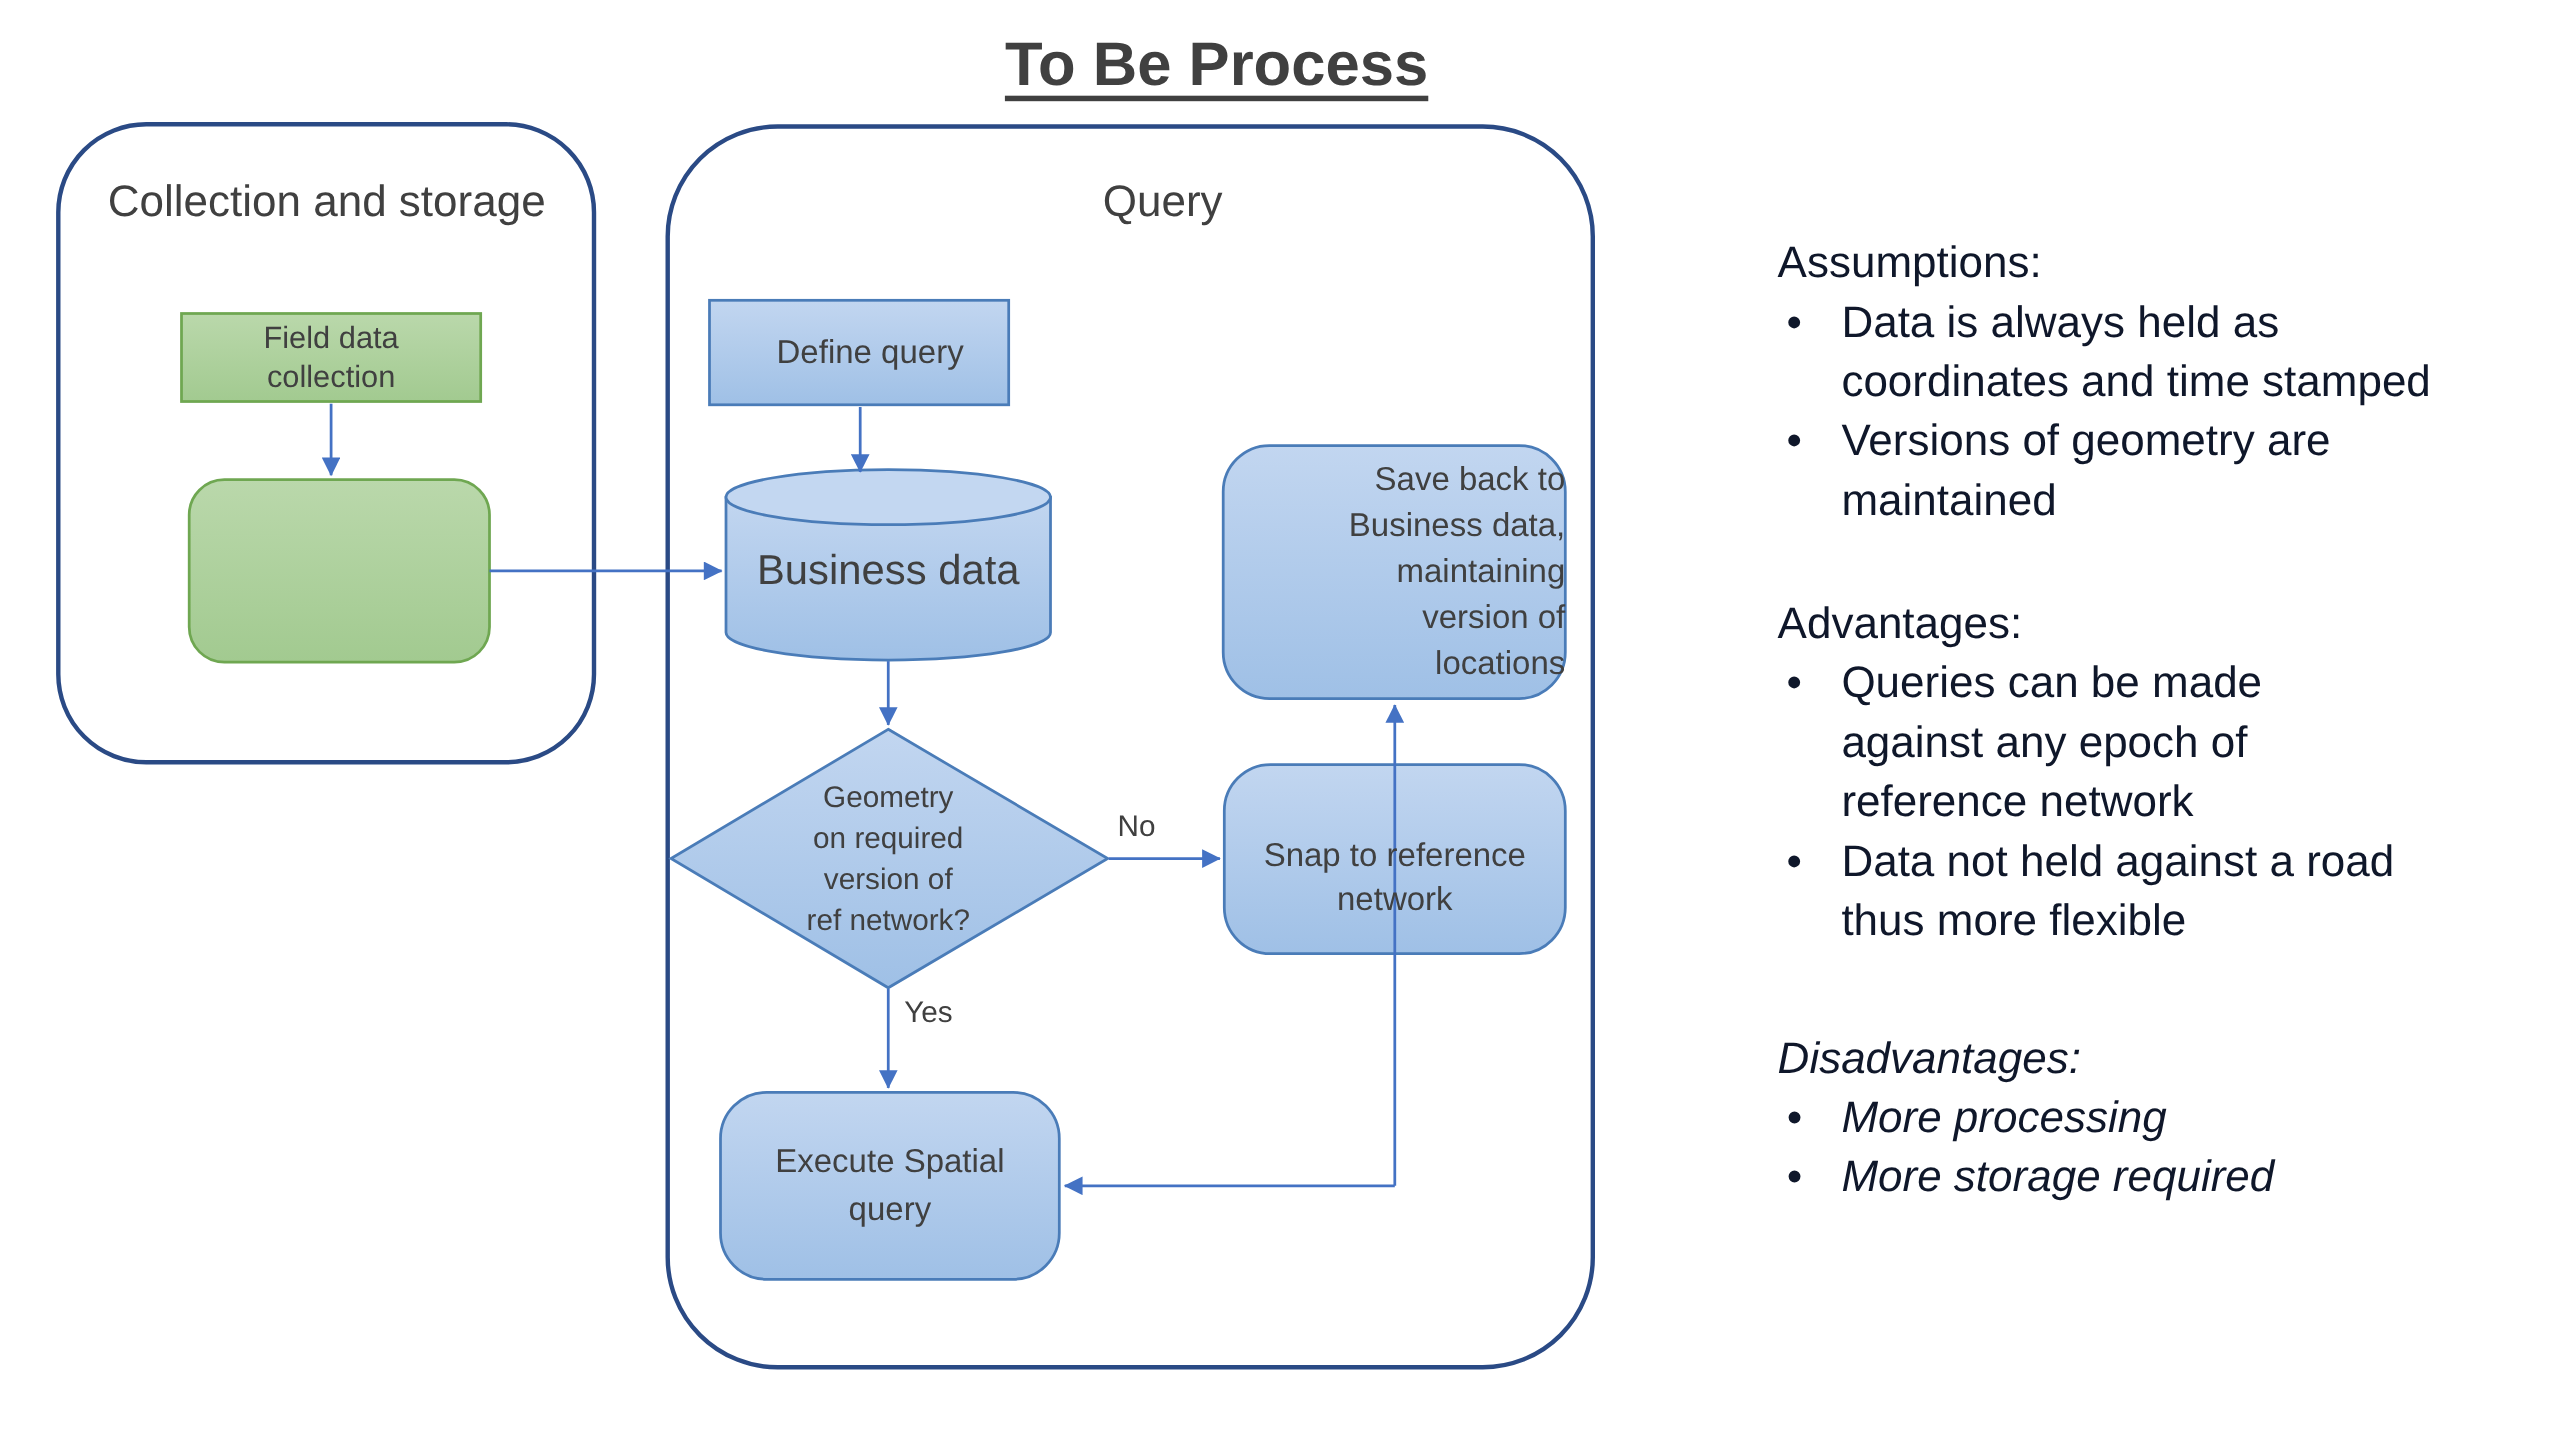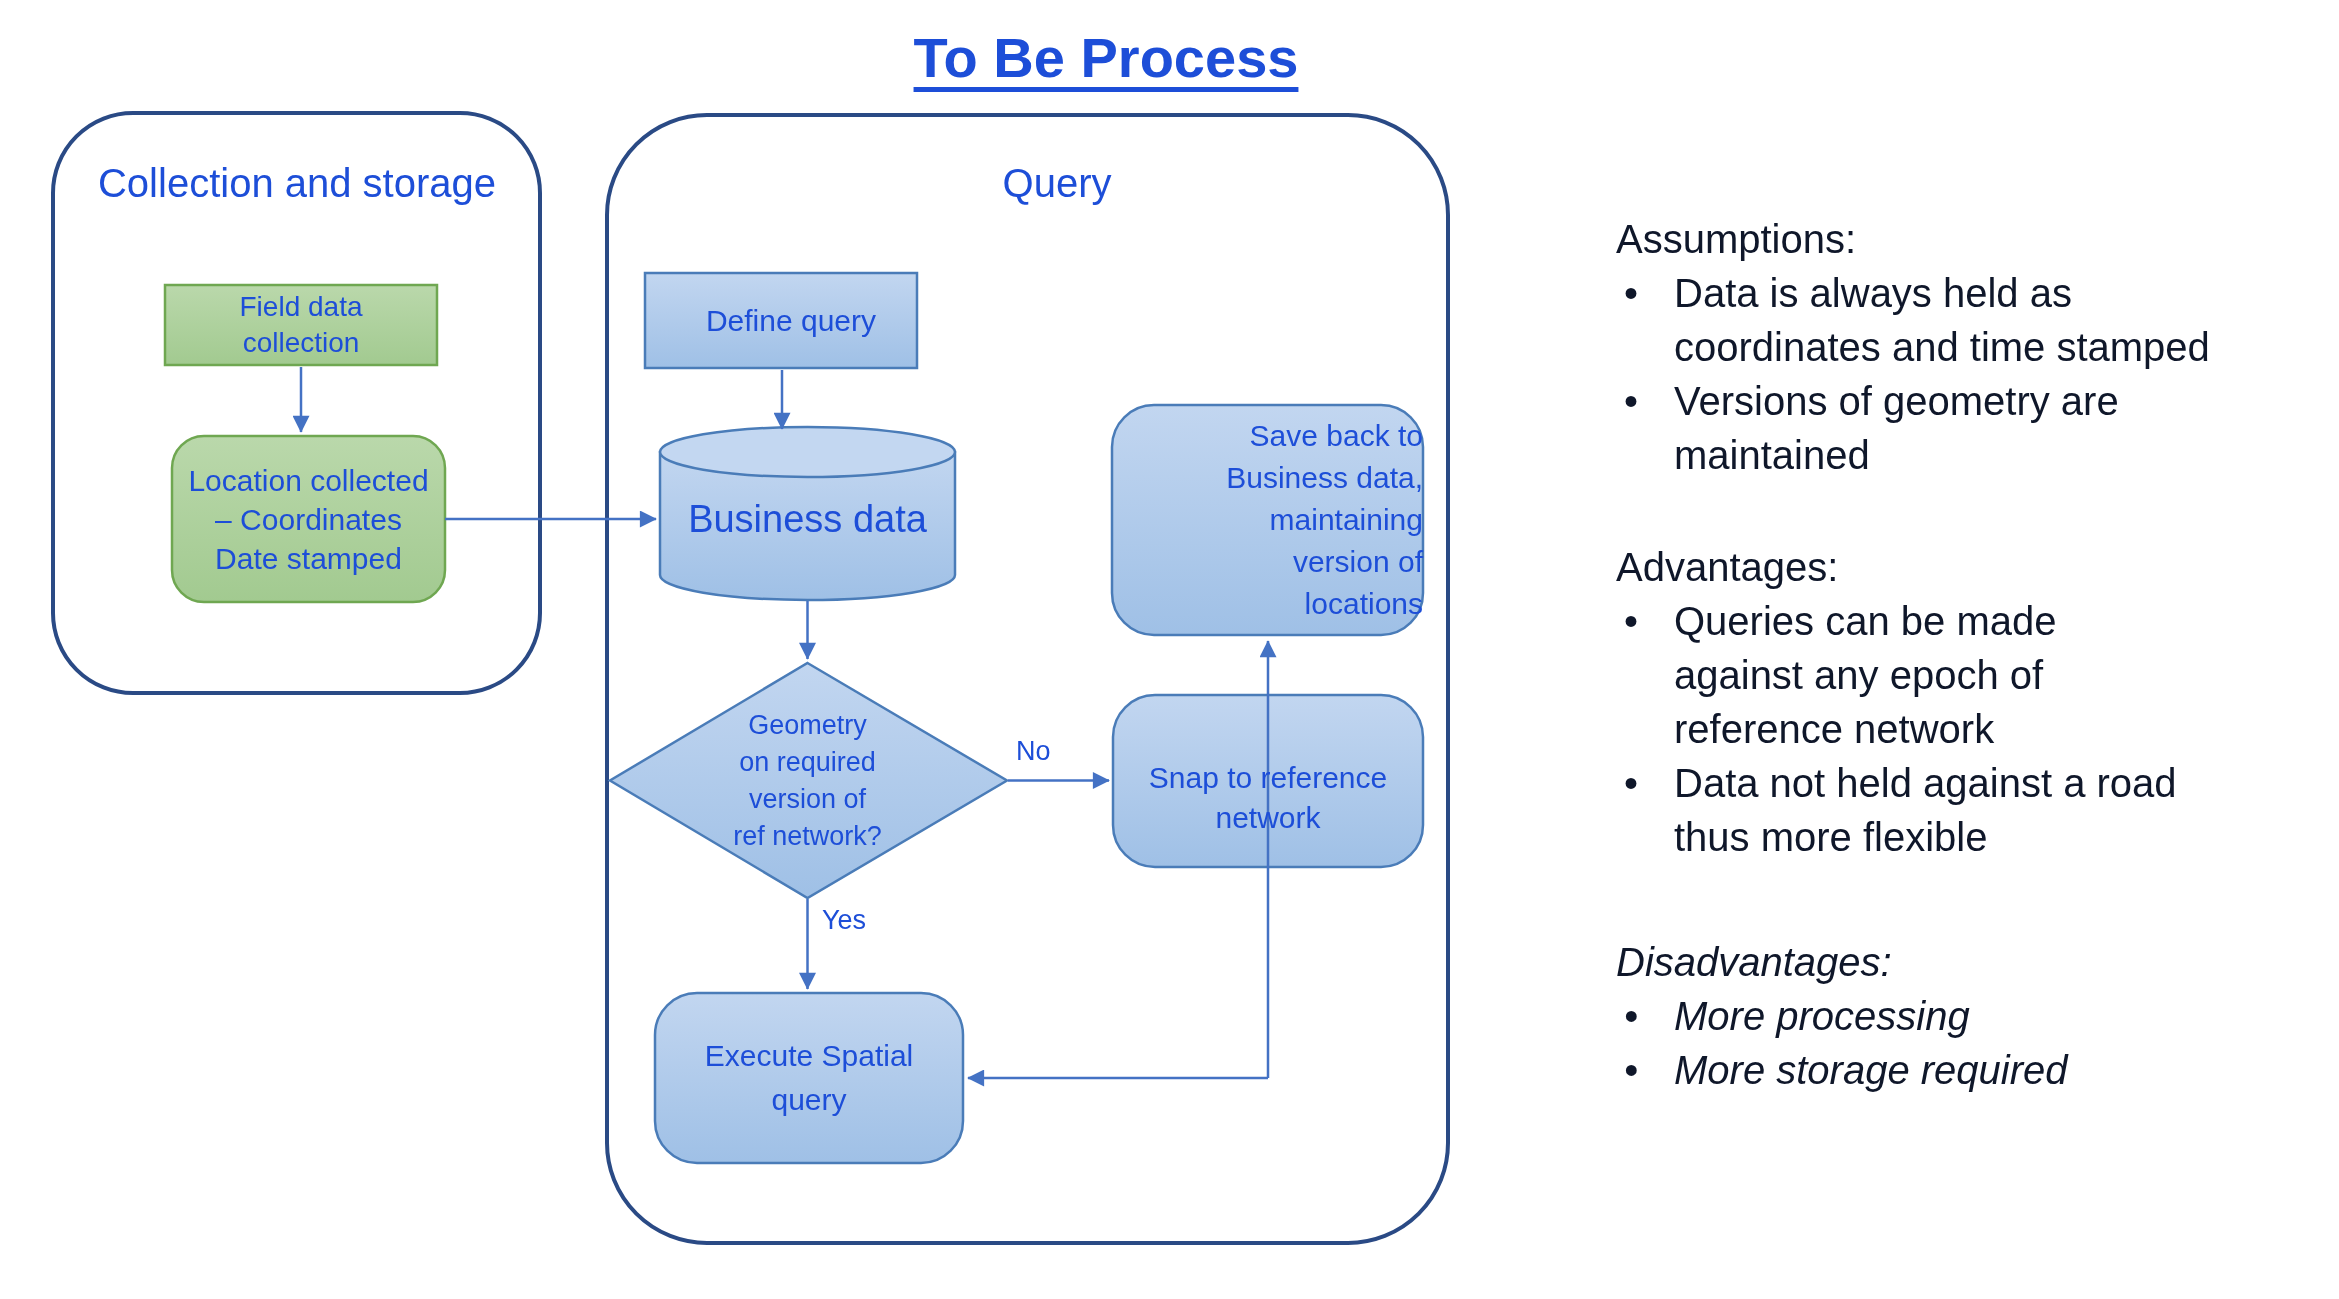--- a/index.html
+++ b/index.html
@@ -10,21 +10,21 @@
     font-family:"Liberation Sans", sans-serif;
     color:#1a1a1a;
     overflow:hidden;
   }
   svg{position:absolute;left:0;top:0;}
   .txt{
     position:absolute;
     display:flex;flex-direction:column;
     align-items:center;justify-content:center;
     text-align:center;
-    color:#1d4ed8;
+    color:#404040;
     z-index:3;
   }
   .title{
     font-weight:bold;
     font-size:56px;
     text-decoration:underline;
     text-decoration-thickness:5px;
     text-underline-offset:10px;
   }
   .container-label{font-size:40px;}
@@ -88,25 +88,20 @@
   <div class="txt title" style="left:806px;top:24px;width:600px;height:66px;">To Be Process</div>
 
   <div class="txt container-label" style="left:77px;top:158px;width:440px;height:50px;">Collection and storage</div>
   <div class="txt container-label" style="left:957px;top:158px;width:200px;height:50px;">Query</div>
 
   <div class="txt" style="left:165px;top:285px;width:272px;height:80px;font-size:28px;line-height:36px;">
     <div>Field data</div>
     <div>collection</div>
   </div>
 
-  <div class="txt" style="left:172px;top:436px;width:273px;height:166px;font-size:30px;line-height:39px;">
-    <div>Location collected</div>
-    <div>– Coordinates</div>
-    <div>Date stamped</div>
-  </div>
 
   <div class="txt" style="left:645px;top:273px;width:272px;height:95px;font-size:30px;padding-left:10px;">
     <div>Define query</div>
   </div>
 
   <div class="txt" style="left:660px;top:455px;width:295px;height:128px;font-size:38px;">
     <div>Business data</div>
   </div>
 
   <div class="txt" style="left:1112px;top:405px;width:311px;height:230px;font-size:30px;line-height:42px;align-items:flex-end;">

